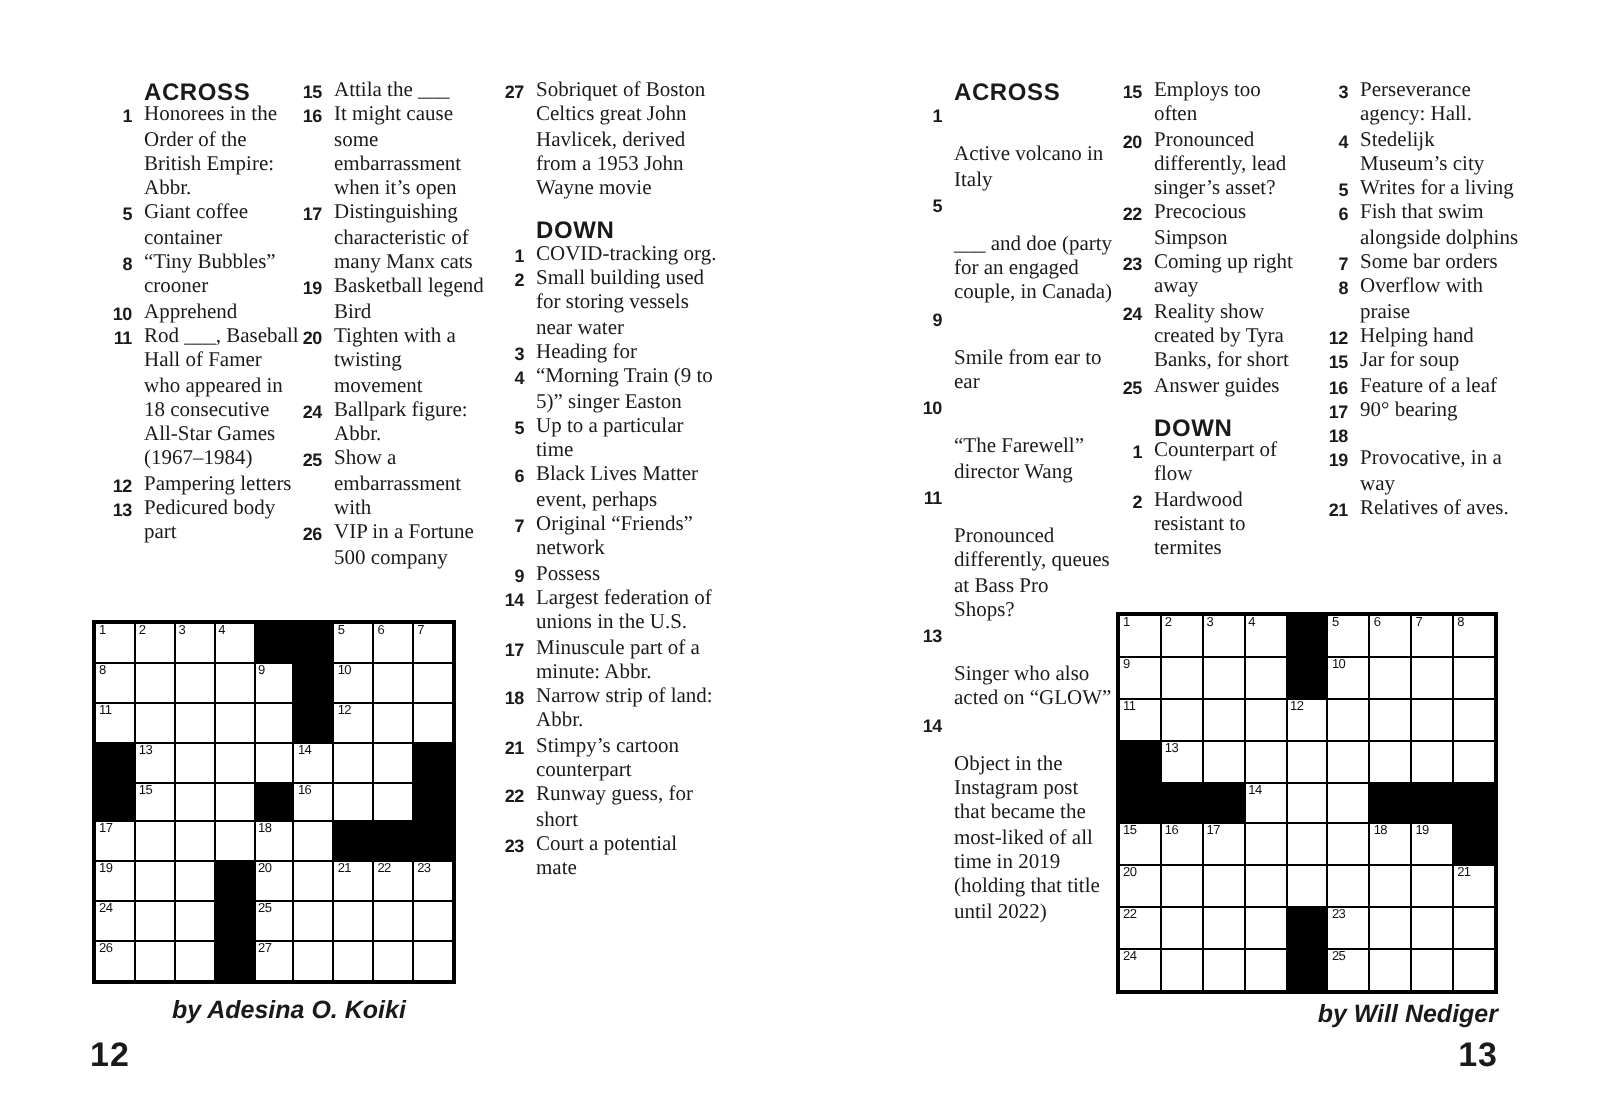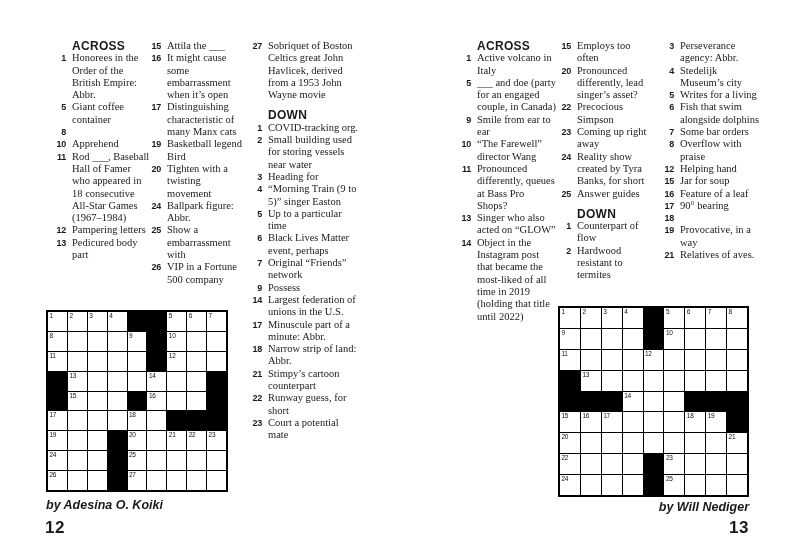--- a/index.html
+++ b/index.html
@@ -12,21 +12,21 @@
   .clue{display:flex;align-items:flex-start;}
   .cnumber{
     flex:none;width:20px;margin-right:6px;text-align:right;
     font-family:"Liberation Sans", sans-serif;font-weight:bold;
     font-size:9px;line-height:12.3px;letter-spacing:-0.2px;
   }
   .ctext{font-size:10.5px;line-height:12.3px;}
   #lcol1 .ctext{width:78px;}
   #lcol2 .ctext{width:80px;}
   #lcol3 .ctext{width:92px;}
-  #rcol1 .ctext{width:80px;}
+  #rcol1 .ctext{width:80px;margin-top:20px;}
   #rcol2 .ctext{width:76px;}
   #rcol3 .ctext{width:80px;}
   .chead{
     font-family:"Liberation Sans", sans-serif;font-weight:bold;
     font-size:12px;line-height:12.3px;padding-left:26px;letter-spacing:0.3px;
   }
   .chead.gap{margin-top:8px;}
 
   .grid{
     position:absolute;display:grid;gap:1px;background:#000;
@@ -38,21 +38,21 @@
   .cell.black{background:#000;}
   .cellnum{
     position:absolute;top:0;left:1.5px;
     font-family:"Liberation Sans", sans-serif;
     font-size:6.5px;line-height:8px;letter-spacing:-0.3px;color:#111;
   }
 
   .byline{
     position:absolute;
     font-family:"Liberation Sans", sans-serif;
-    font-weight:bold;font-style:italic;font-size:12.5px;
+    font-weight:bold;font-style:italic;font-size:12.5px;margin-left:40px;
   }
   #byline-left{left:46px;top:498px;}
   #byline-right{right:51px;top:500px;text-align:right;}
   .pagenum{
     position:absolute;
     font-family:"Liberation Sans", sans-serif;
     font-weight:bold;font-size:17px;letter-spacing:0.5px;
   }
   #pagenum-left{left:45px;top:518px;}
   #pagenum-right{right:51px;top:518px;text-align:right;}
@@ -66,20 +66,21 @@
       <div class="clue">
         <span class="cnumber">1</span>
         <div class="ctext">Honorees in the Order of the British Empire: Abbr.</div>
       </div>
       <div class="clue">
         <span class="cnumber">5</span>
         <div class="ctext">Giant coffee container</div>
       </div>
       <div class="clue">
         <span class="cnumber">8</span>
+        <div class="ctext">“Tiny Bubbles” crooner</div>
       </div>
       <div class="clue">
         <span class="cnumber">10</span>
         <div class="ctext">Apprehend</div>
       </div>
       <div class="clue">
         <span class="cnumber">11</span>
         <div class="ctext">Rod ___, Baseball Hall of Famer who appeared in 18 consecutive All-Star Games (1967–1984)</div>
       </div>
       <div class="clue">
@@ -392,21 +393,21 @@
         <div class="ctext">Counterpart of flow</div>
       </div>
       <div class="clue">
         <span class="cnumber">2</span>
         <div class="ctext">Hardwood resistant to termites</div>
       </div>
     </div>
   <div id="rcol3" class="clue-col" style="left:654px;">
       <div class="clue">
         <span class="cnumber">3</span>
-        <div class="ctext">Perseverance agency: Abbr.</div>
+        <div class="ctext">Perseverance agency: Hall.</div>
       </div>
       <div class="clue">
         <span class="cnumber">4</span>
         <div class="ctext">Stedelijk Museum’s city</div>
       </div>
       <div class="clue">
         <span class="cnumber">5</span>
         <div class="ctext">Writes for a living</div>
       </div>
       <div class="clue">

